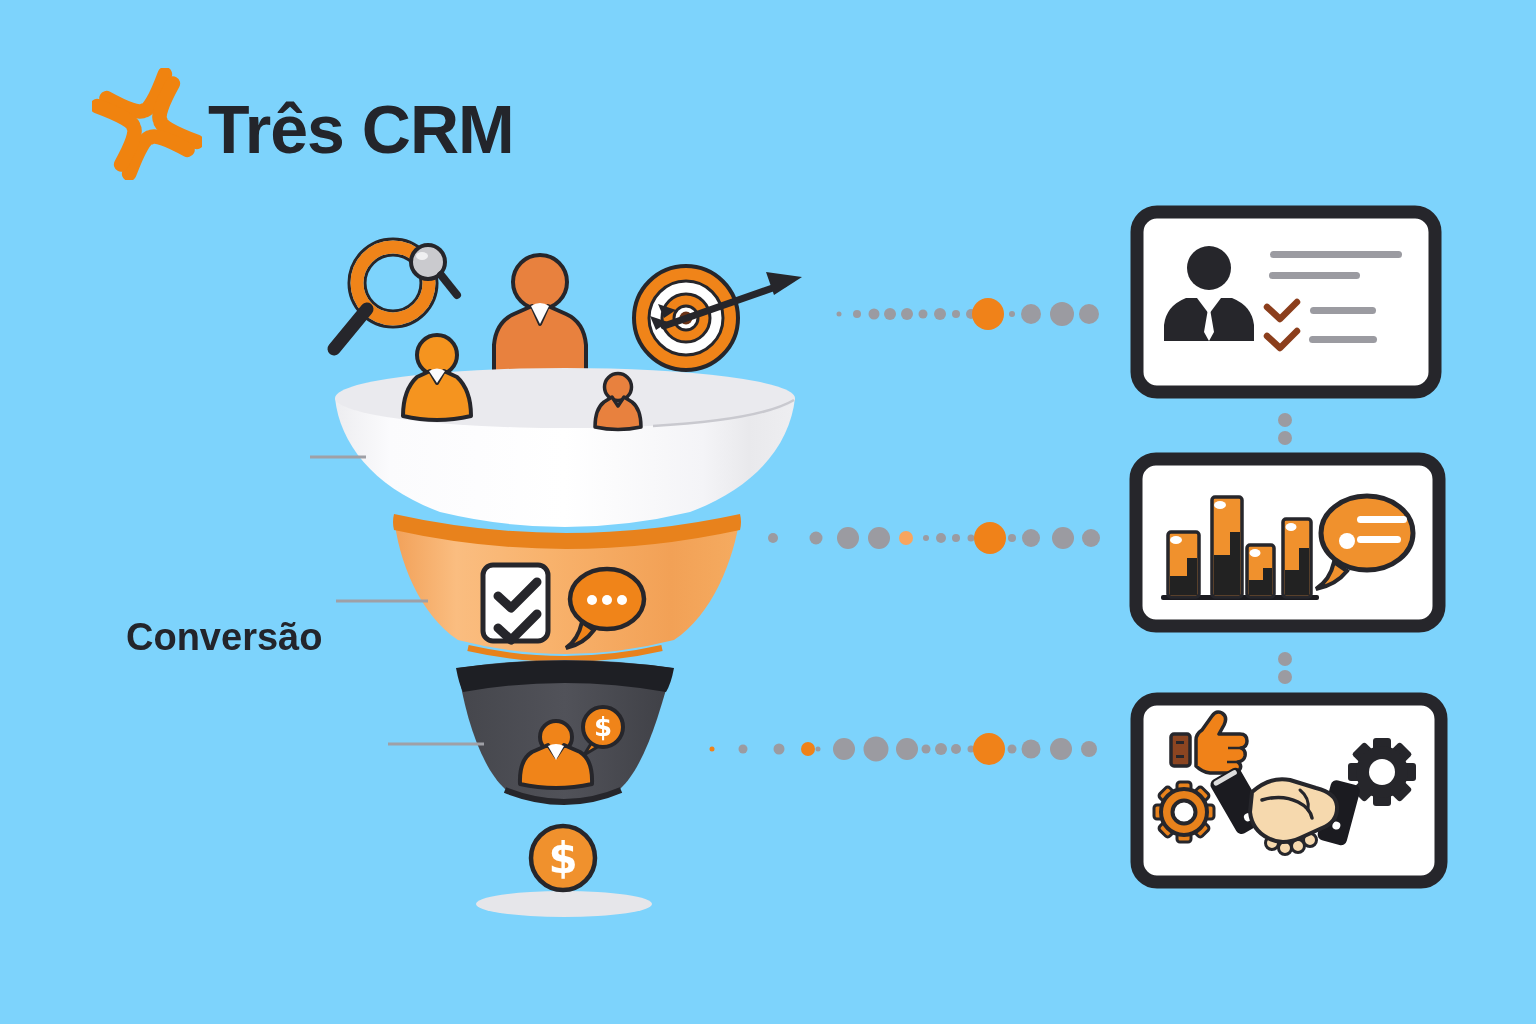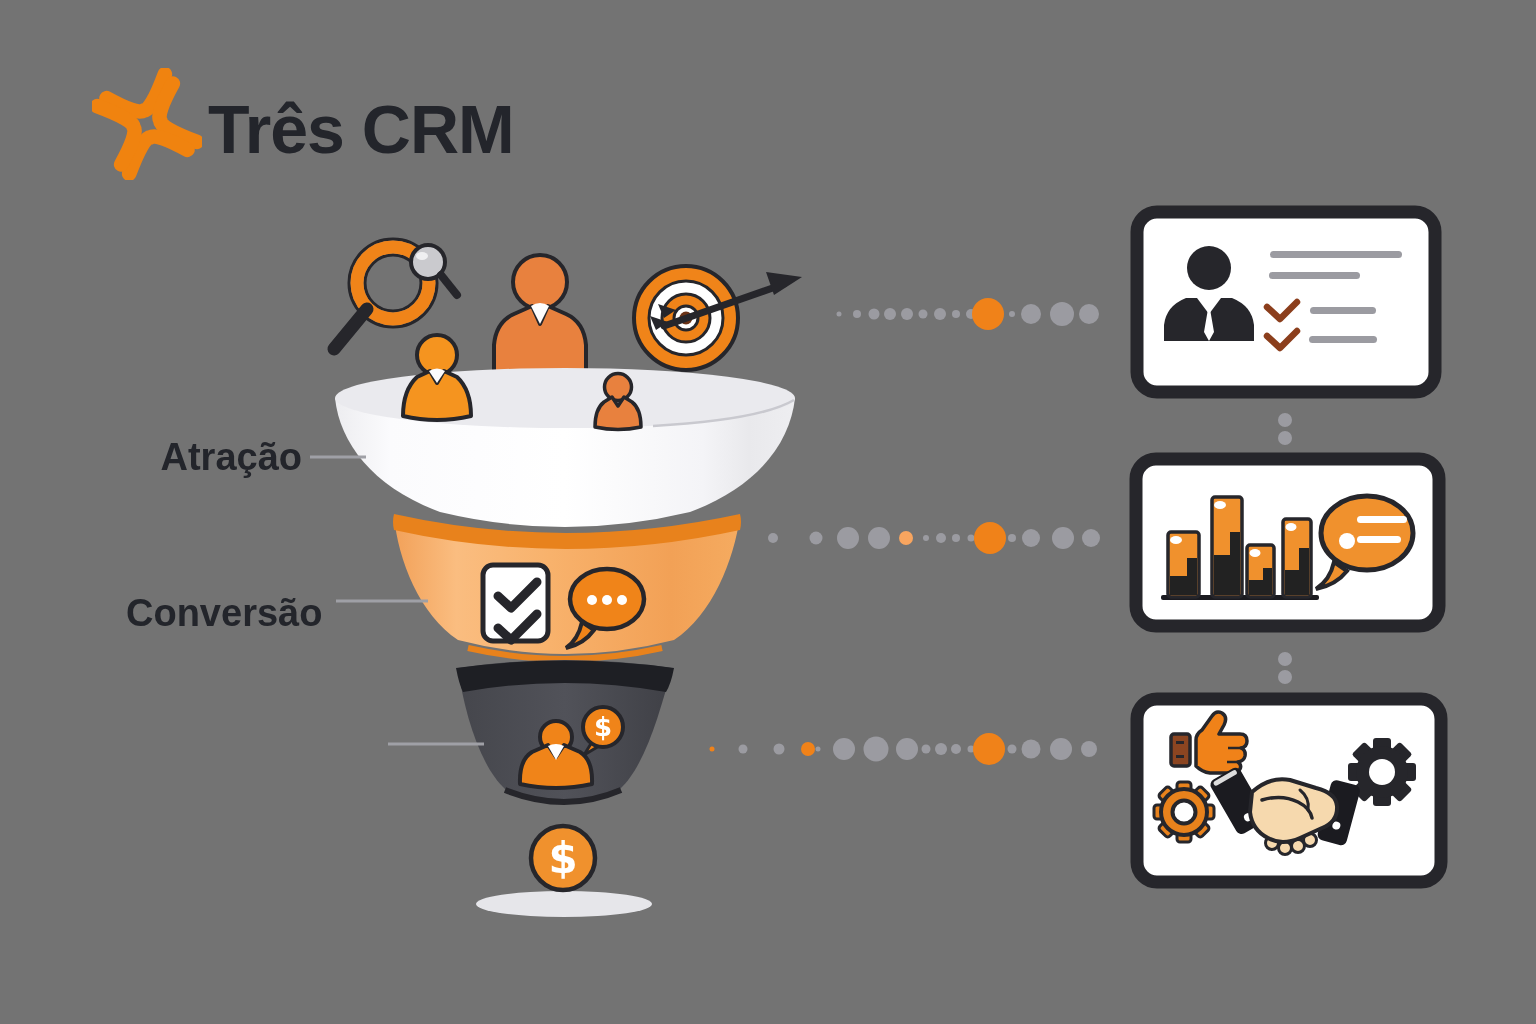--- a/index.html
+++ b/index.html
@@ -1,25 +1,25 @@
 <!DOCTYPE html>
 <html><head>
 <meta charset="utf-8">
 <style>
   html,body{margin:0;padding:0;background:#ffffff;}
-  .canvas{position:relative;width:1536px;height:1024px;background:#737373;overflow:hidden;
+  .canvas{position:relative;width:1536px;height:1024px;background:#7dd3fc;overflow:hidden;
           font-family:"Liberation Sans",sans-serif;}
   .logo{position:absolute;left:0;top:0;}
   .brand-star{position:absolute;left:92px;top:68px;width:110px;height:112px;}
   .brand-name{position:absolute;left:208px;top:90px;font-size:68px;font-weight:700;
               color:#23252B;letter-spacing:-1px;white-space:nowrap;}
   .art{position:absolute;left:0;top:0;width:1536px;height:1024px;}
   .stage-label{position:absolute;font-size:38px;font-weight:700;color:#23252B;white-space:nowrap;}
   #lbl-atracao{left:118px;top:436px;width:184px;text-align:right;}
-  #lbl-conversao{left:126px;top:592px;}
+  #lbl-conversao{left:126px;top:616px;}
   #lbl-fechamento{left:140px;top:721px;}
 </style>
 </head>
 <body>
 
 <div class="canvas">
 
   <div class="logo">
     <svg class="brand-star" viewBox="0 0 120 120">
       <g transform="rotate(-14 60 60)" fill="none" stroke="#F0830F" stroke-width="16" stroke-linecap="round" stroke-linejoin="round">
@@ -317,15 +317,14 @@
         <circle cx="1298" cy="846" r="6.5" fill="#F6D9AE" stroke="#26262B" stroke-width="3"></circle>
         <circle cx="1310" cy="840" r="6.5" fill="#F6D9AE" stroke="#26262B" stroke-width="3"></circle>
         <path d="M 1252,792 Q 1270,776 1290,780 L 1316,788 Q 1336,793 1337,806 Q 1338,822 1322,828
                  L 1300,838 Q 1282,846 1268,838 Q 1252,830 1250,812 Z" fill="#F6D9AE" stroke="#26262B" stroke-width="4" stroke-linejoin="round"></path>
         <path d="M 1262,800 Q 1282,794 1298,802 Q 1310,808 1312,818" fill="none" stroke="#26262B" stroke-width="3.5" stroke-linecap="round"></path>
         <path d="M 1300,790 Q 1310,798 1308,810" fill="none" stroke="#26262B" stroke-width="3" stroke-linecap="round"></path>
       </g>
     </g>
   </svg>
 
-  <div class="stage-label" id="lbl-atracao">Atração</div>
   <div class="stage-label" id="lbl-conversao">Conversão</div>
 </div>
 
 </body></html>

